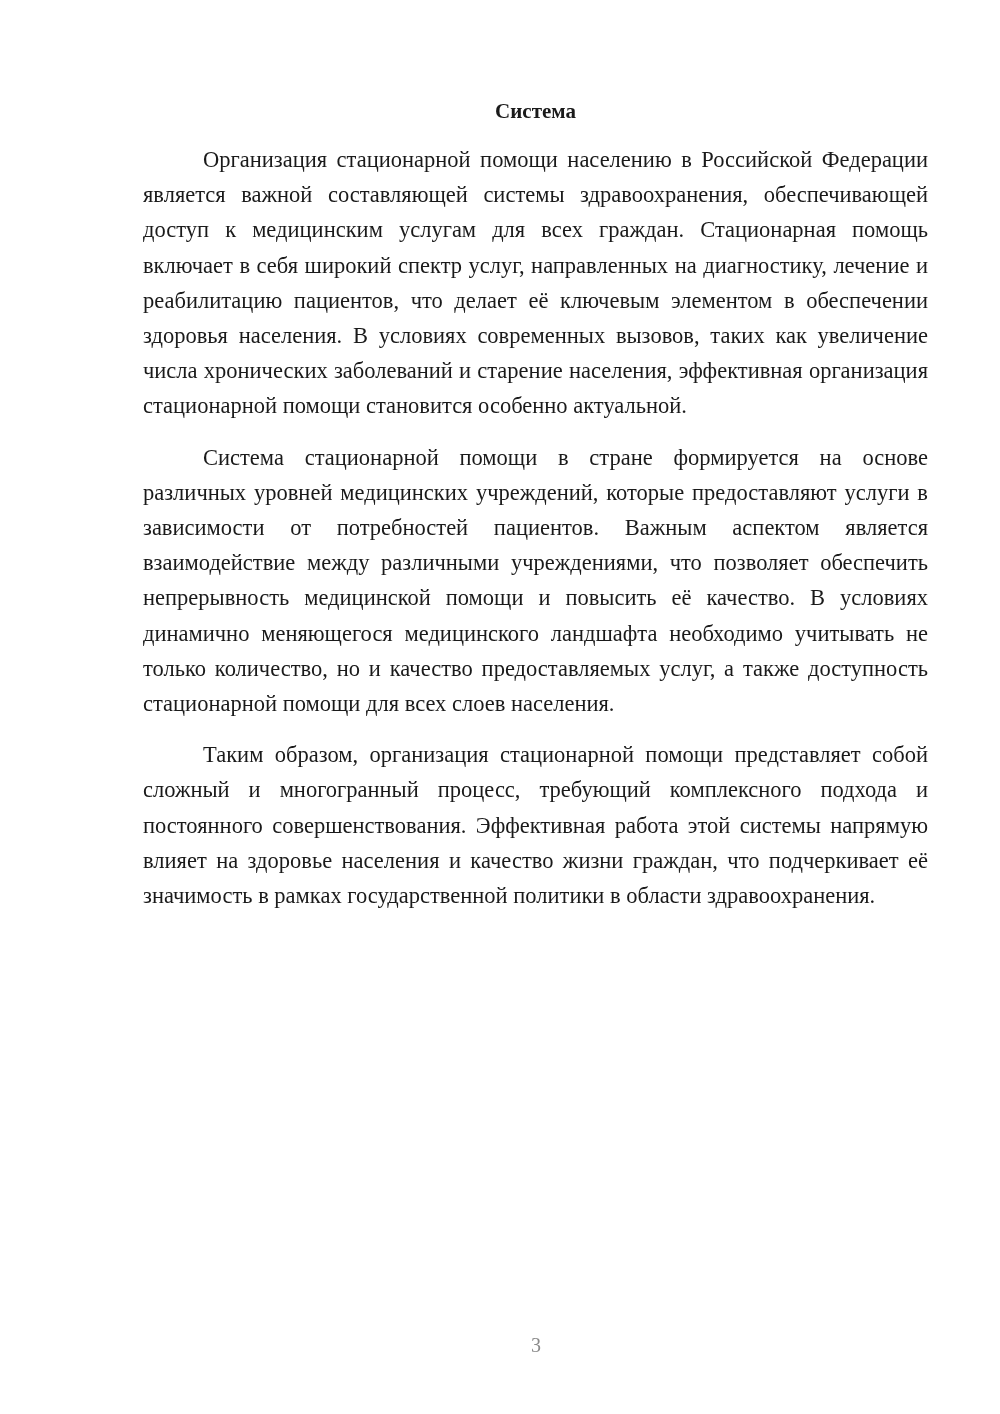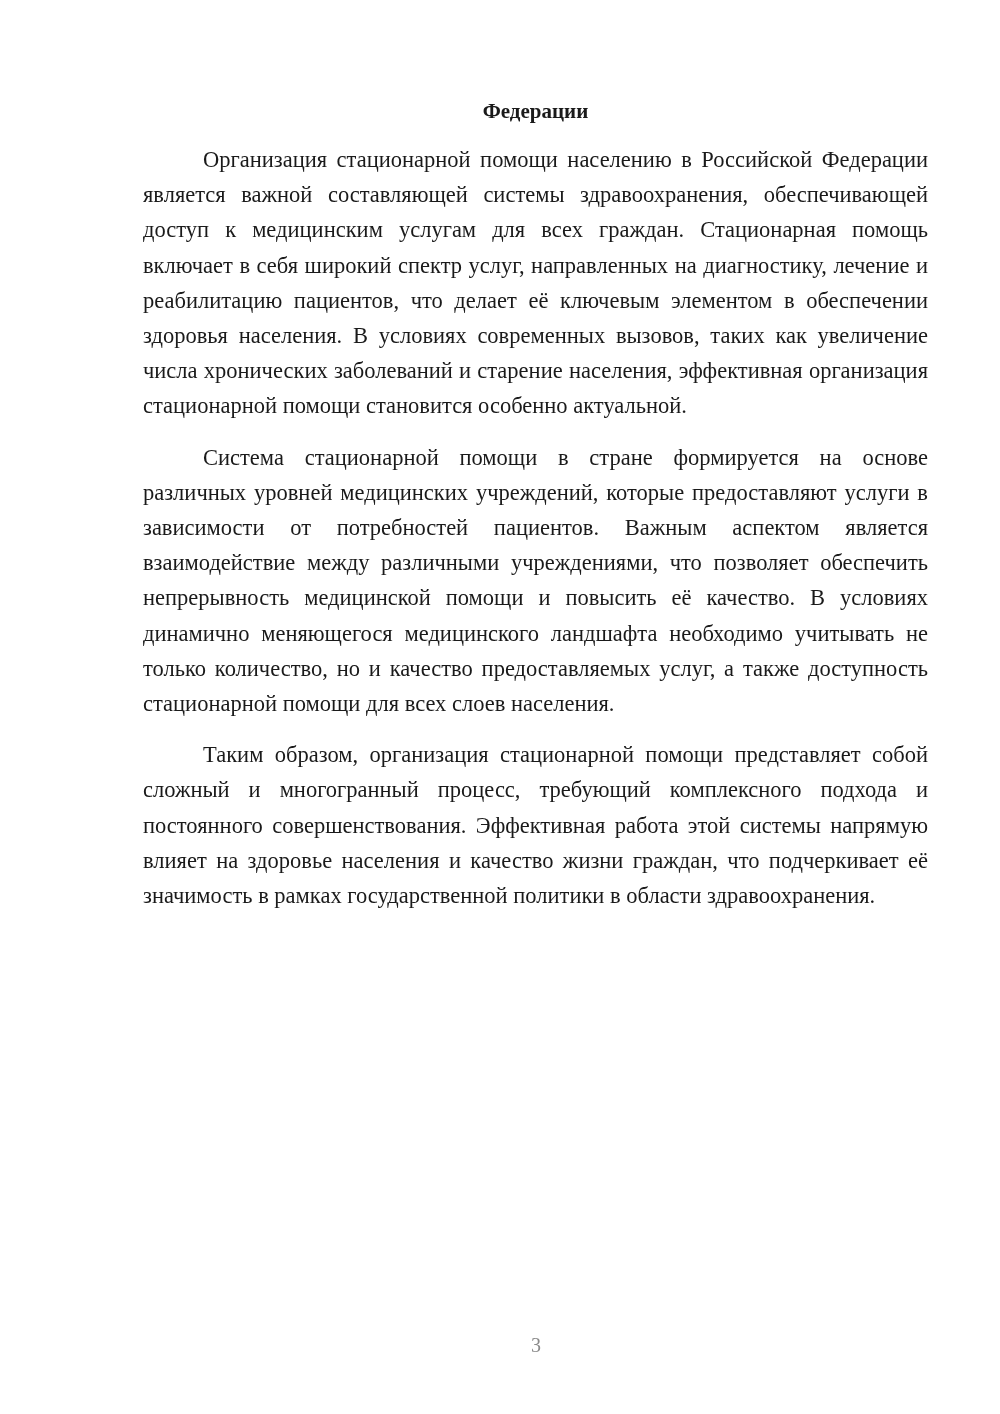--- a/index.html
+++ b/index.html
@@ -46,19 +46,19 @@
       text-align: center;
       font-size: 20px;
       color: #8a8a8a;
       font-family: "Liberation Serif", serif;
     }
   </style>
 </head>
 <body>
 
 <div class="page">
-  <h1 class="title">Федерации</h1>
+  <h1 class="title">Система</h1>
   <p class="para">Организация стационарной помощи населению в Российской Федерации является важной составляющей системы здравоохранения, обеспечивающей доступ к медицинским услугам для всех граждан. Стационарная помощь включает в себя широкий спектр услуг, направленных на диагностику, лечение и реабилитацию пациентов, что делает её ключевым элементом в обеспечении здоровья населения. В условиях современных вызовов, таких как увеличение числа хронических заболеваний и старение населения, эффективная организация стационарной помощи становится особенно актуальной.</p>
   <p class="para">Система стационарной помощи в стране формируется на основе различных уровней медицинских учреждений, которые предоставляют услуги в зависимости от потребностей пациентов. Важным аспектом является взаимодействие между различными учреждениями, что позволяет обеспечить непрерывность медицинской помощи и повысить её качество. В условиях динамично меняющегося медицинского ландшафта необходимо учитывать не только количество, но и качество предоставляемых услуг, а также доступность стационарной помощи для всех слоев населения.</p>
   <p class="para">Таким образом, организация стационарной помощи представляет собой сложный и многогранный процесс, требующий комплексного подхода и постоянного совершенствования. Эффективная работа этой системы напрямую влияет на здоровье населения и качество жизни граждан, что подчеркивает её значимость в рамках государственной политики в области здравоохранения.</p>
 </div>
 
 <div class="page-number">3</div>
 
 </body></html>

